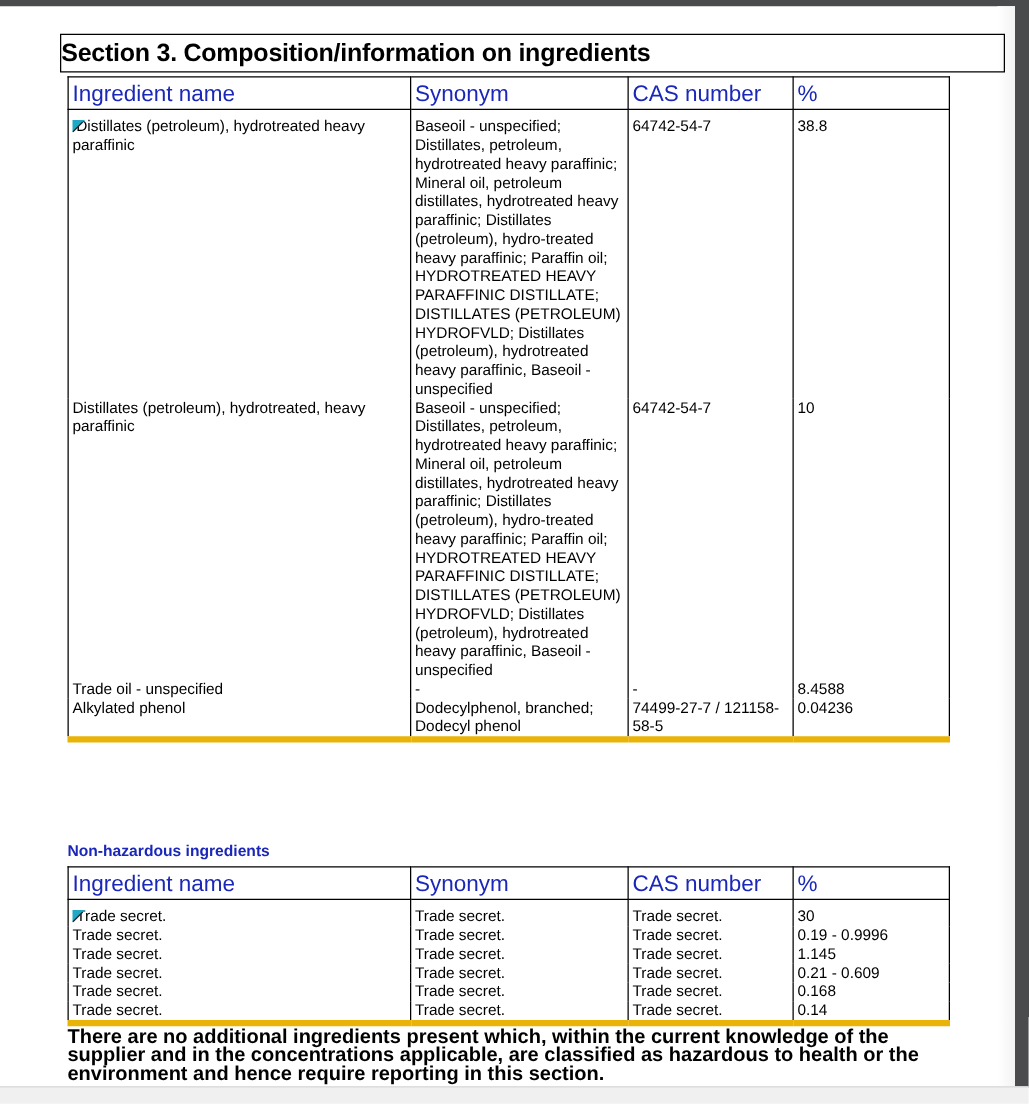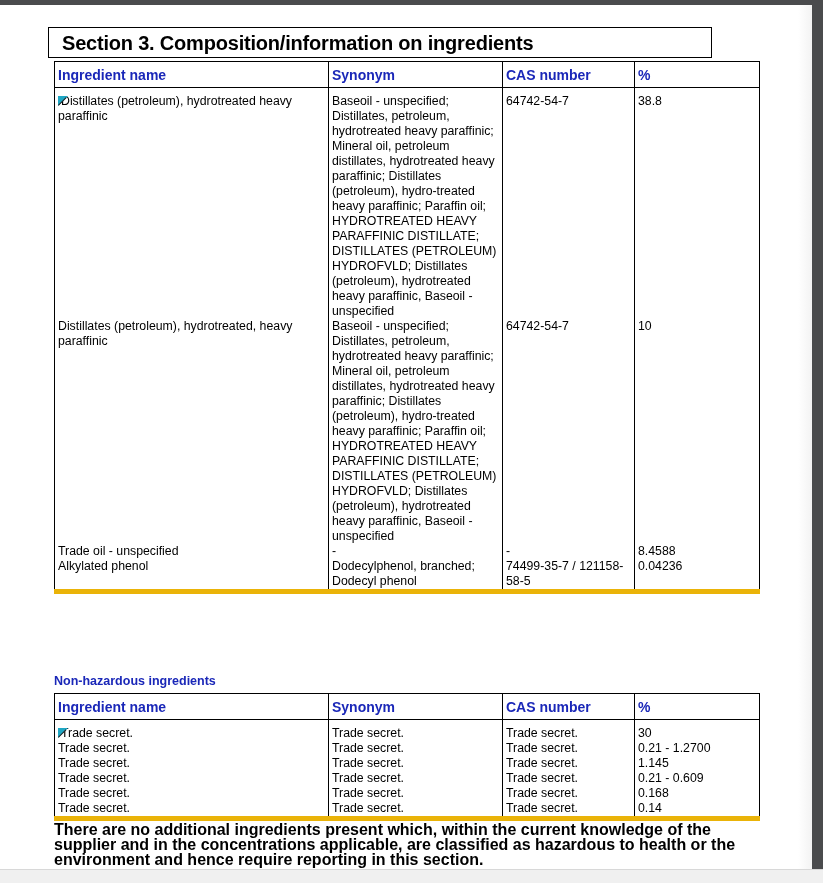--- a/index.html
+++ b/index.html
@@ -2,25 +2,25 @@
 <html><head>
 <meta charset="utf-8">
 <style>
   html, body { margin:0; padding:0; }
   body { width:823px; height:883px; background:#ffffff; position:relative; overflow:hidden;
          font-family:"Liberation Sans", sans-serif; color:#000; }
   .frame-top { position:absolute; left:0; top:0; width:823px; height:5px; background:#4a4b4d; }
   .frame-right { position:absolute; right:0; top:0; width:11px; height:870px; background:#4a4b4d; }
   .page-shadow { position:absolute; right:11px; top:5px; width:14px; height:865px; background:linear-gradient(to right,#ffffff,#f3f3f3); }
   .bottom-bar { position:absolute; left:0; top:869px; width:823px; height:14px; background:#f0f0f0; border-top:1px solid #d8d8d8; }
-  .section-title { position:absolute; left:48px; top:27px; width:664px; height:31px; border:1px solid #000; box-sizing:border-box;
-      font-weight:bold; font-size:20px; line-height:31px; padding-left:13px; letter-spacing:-0.2px; }
+  .section-title { position:absolute; left:48px; top:27px; width:756px; height:31px; border:1px solid #000; box-sizing:border-box;
+      font-weight:bold; font-size:20px; line-height:31px; padding-left:0; letter-spacing:-0.2px; }
   table.ing { position:absolute; left:54px; border-collapse:collapse; font-size:12.3px; line-height:15px; }
   table.ing td, table.ing th { border-left:1px solid #000; border-right:1px solid #000; vertical-align:top; padding:0 3px; text-align:left; }
-  table.ing th { color:#1a27b8; font-weight:bold; font-size:14px; border-top:1px solid #000; border-bottom:1px solid #000; height:24px; vertical-align:middle; padding-top:1px; }
+  table.ing th { color:#1a27b8; font-weight:normal; font-size:18px; border-top:1px solid #000; border-bottom:1px solid #000; height:24px; vertical-align:middle; padding-top:1px; }
   table.ing tr.last td { border-bottom:5px solid #eab308; }
   .c1 { width:267px; } .c2 { width:167px; } .c3 { width:125px; } .c4 { width:118px; }
   table.ing tbody tr.first td { padding-top:6px; }
   .sub-heading { position:absolute; left:54px; top:674px; color:#1a27b8; font-weight:bold; font-size:12.5px;text-align:right; }
   .footnote { position:absolute; left:54px; top:822px; width:700px; font-weight:bold; font-size:16px; line-height:15px; }
   .flag { display:inline-block; width:0; height:0; border-top:10px solid #1fa7c4; border-right:10px solid transparent; vertical-align:-1px; margin-right:-7px; position:relative; }
   .flag::after { content:""; position:absolute; left:0; top:-11px; width:11px; height:1px; background:#222; transform:rotate(-45deg); transform-origin:0 0; top:-1px; }
 </style>
 </head>
 <body>
@@ -55,21 +55,21 @@
     </tr>
     <tr>
       <td class="c1">Trade oil - unspecified</td>
       <td class="c2">-</td>
       <td class="c3">-</td>
       <td class="c4">8.4588</td>
     </tr>
     <tr class="last">
       <td class="c1">Alkylated phenol</td>
       <td class="c2">Dodecylphenol, branched; Dodecyl phenol</td>
-      <td class="c3">74499-35-7 / 121158-58-5</td>
+      <td class="c3">74499-27-7 / 121158-58-5</td>
       <td class="c4">0.04236</td>
     </tr>
   </tbody>
 </table>
 
 <div class="sub-heading">Non-hazardous ingredients</div>
 
 <table class="ing" style="top:693px;">
   <thead>
     <tr>
@@ -83,21 +83,21 @@
     <tr class="first">
       <td class="c1"><span class="flag"></span><span>Trade secret.</span></td>
       <td class="c2">Trade secret.</td>
       <td class="c3">Trade secret.</td>
       <td class="c4">30</td>
     </tr>
     <tr>
       <td class="c1">Trade secret.</td>
       <td class="c2">Trade secret.</td>
       <td class="c3">Trade secret.</td>
-      <td class="c4">0.21 - 1.2700</td>
+      <td class="c4">0.19 - 0.9996</td>
     </tr>
     <tr>
       <td class="c1">Trade secret.</td>
       <td class="c2">Trade secret.</td>
       <td class="c3">Trade secret.</td>
       <td class="c4">1.145</td>
     </tr>
     <tr>
       <td class="c1">Trade secret.</td>
       <td class="c2">Trade secret.</td>

